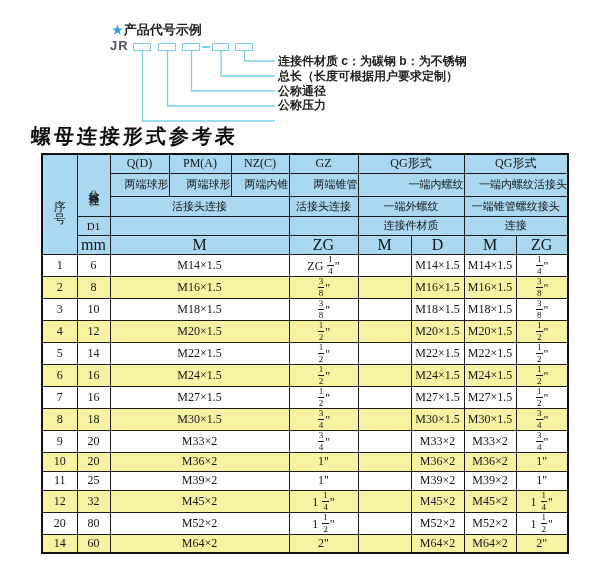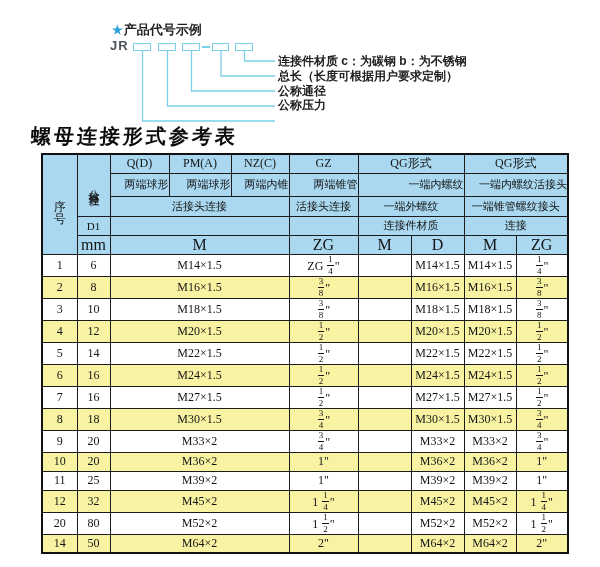--- a/index.html
+++ b/index.html
@@ -273,21 +273,21 @@
           <td>80</td>
           <td colspan="3">M52×2</td>
           <td>1 <span class="frac"><span class="fn">1</span><span class="fd">2</span></span>"</td>
           <td></td>
           <td>M52×2</td>
           <td>M52×2</td>
           <td>1 <span class="frac"><span class="fn">1</span><span class="fd">2</span></span>"</td>
         </tr>
         <tr>
           <td>14</td>
-          <td>50</td>
+          <td>60</td>
           <td colspan="3">M64×2</td>
           <td>2"</td>
           <td></td>
           <td>M64×2</td>
           <td>M64×2</td>
           <td>2"</td>
         </tr>
       </tbody>
   </table>
 

